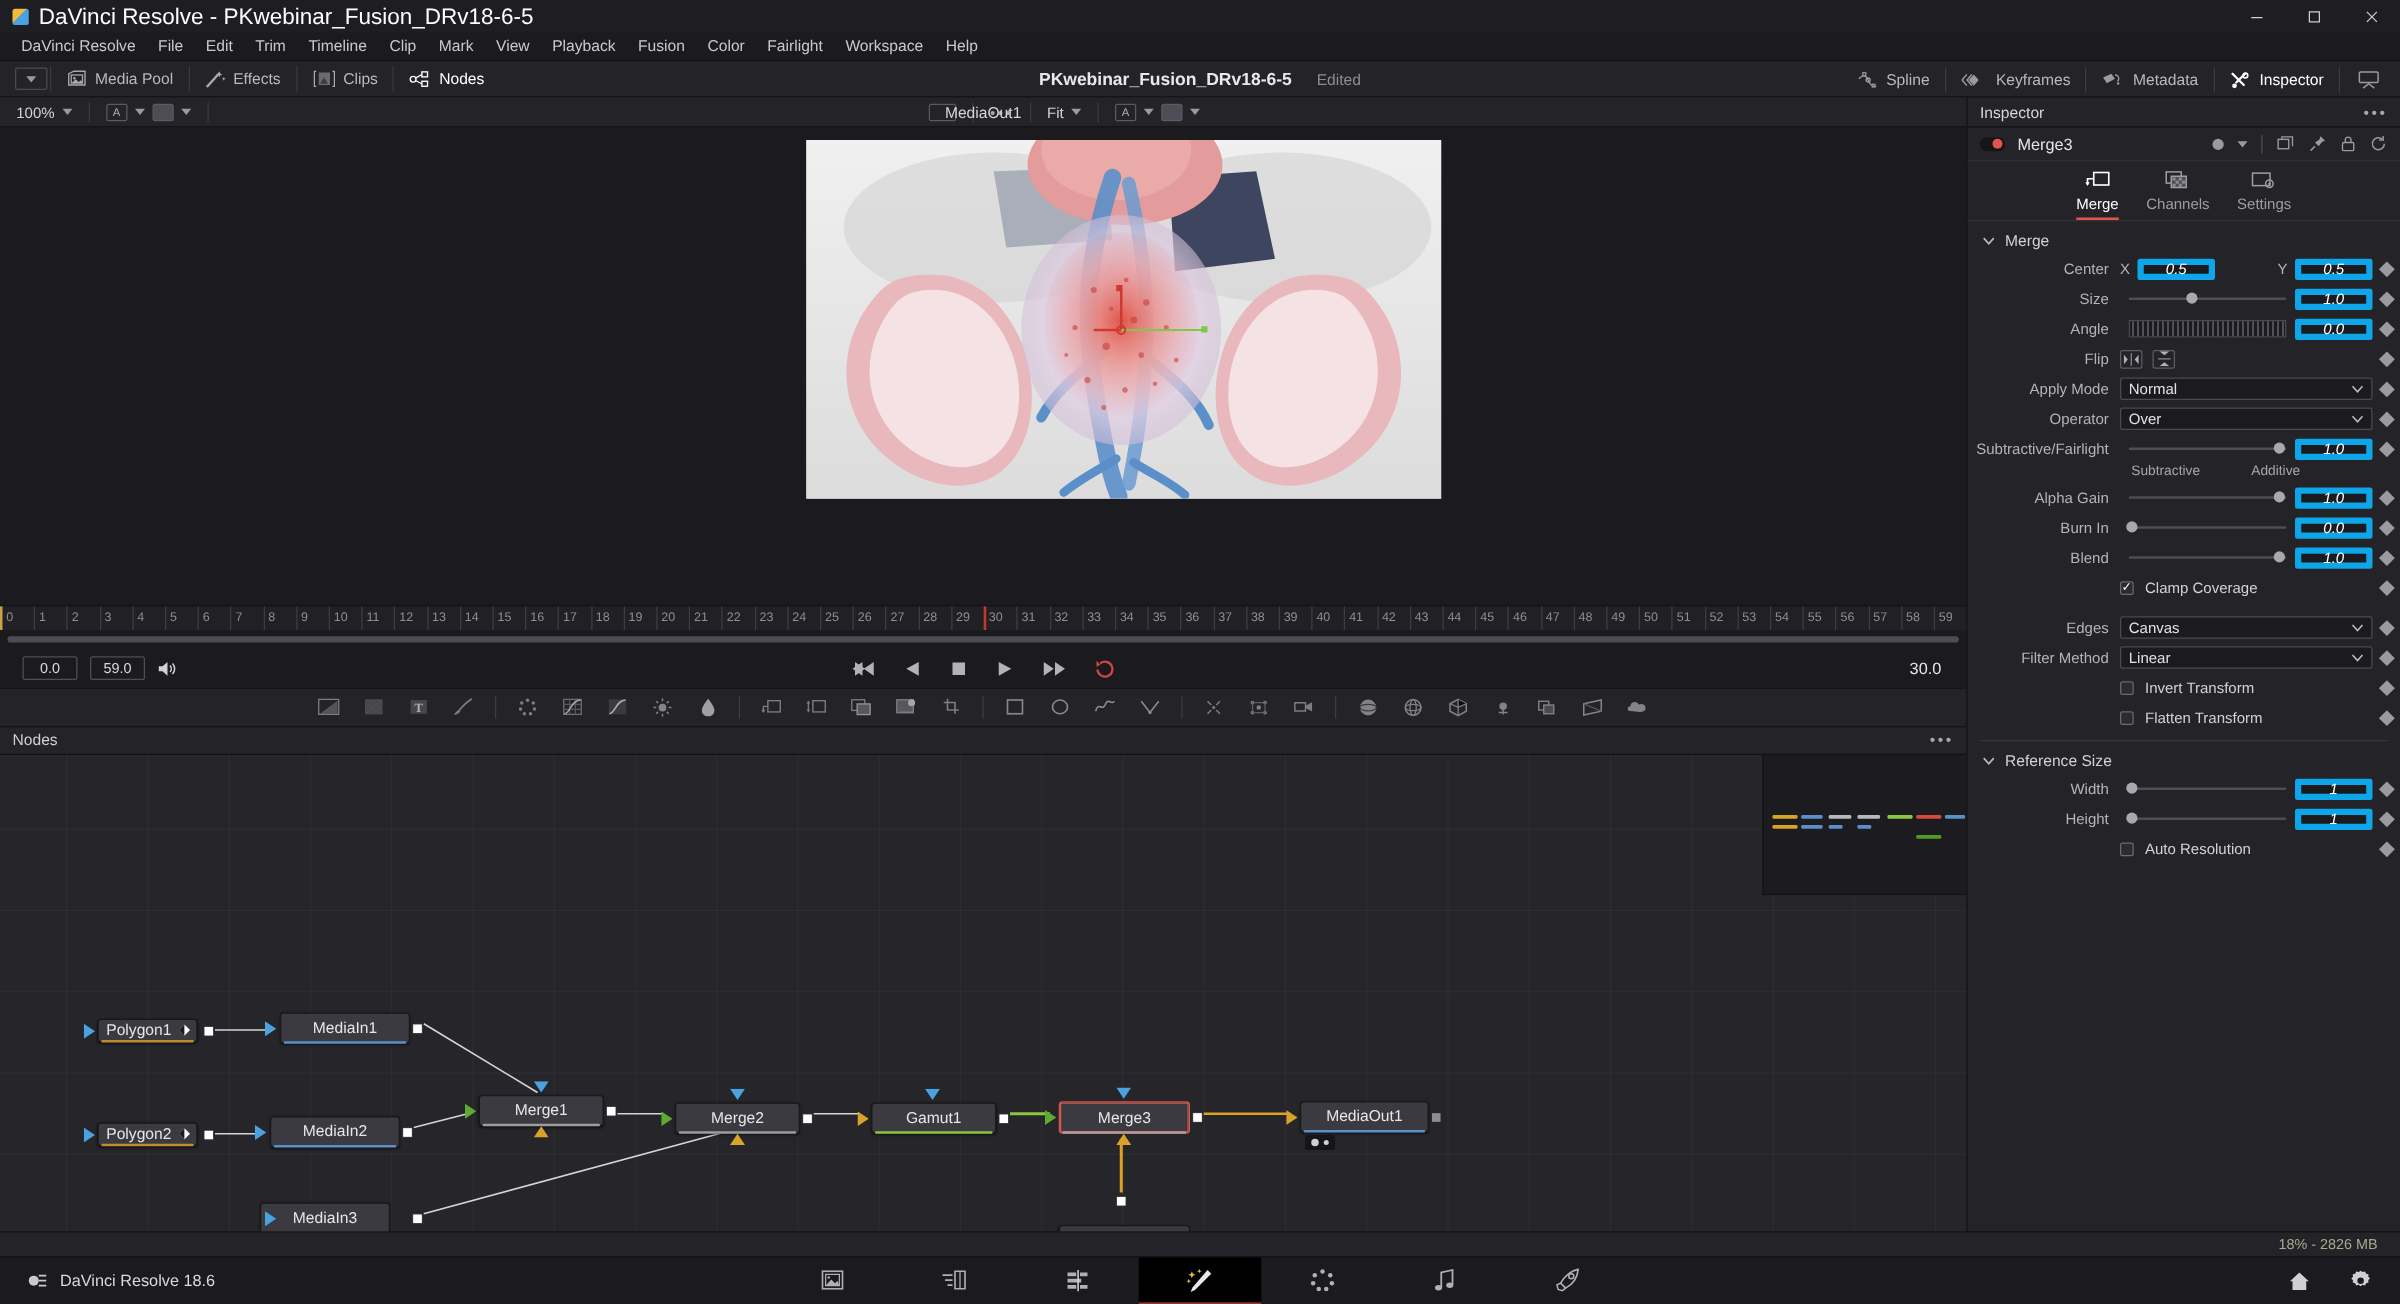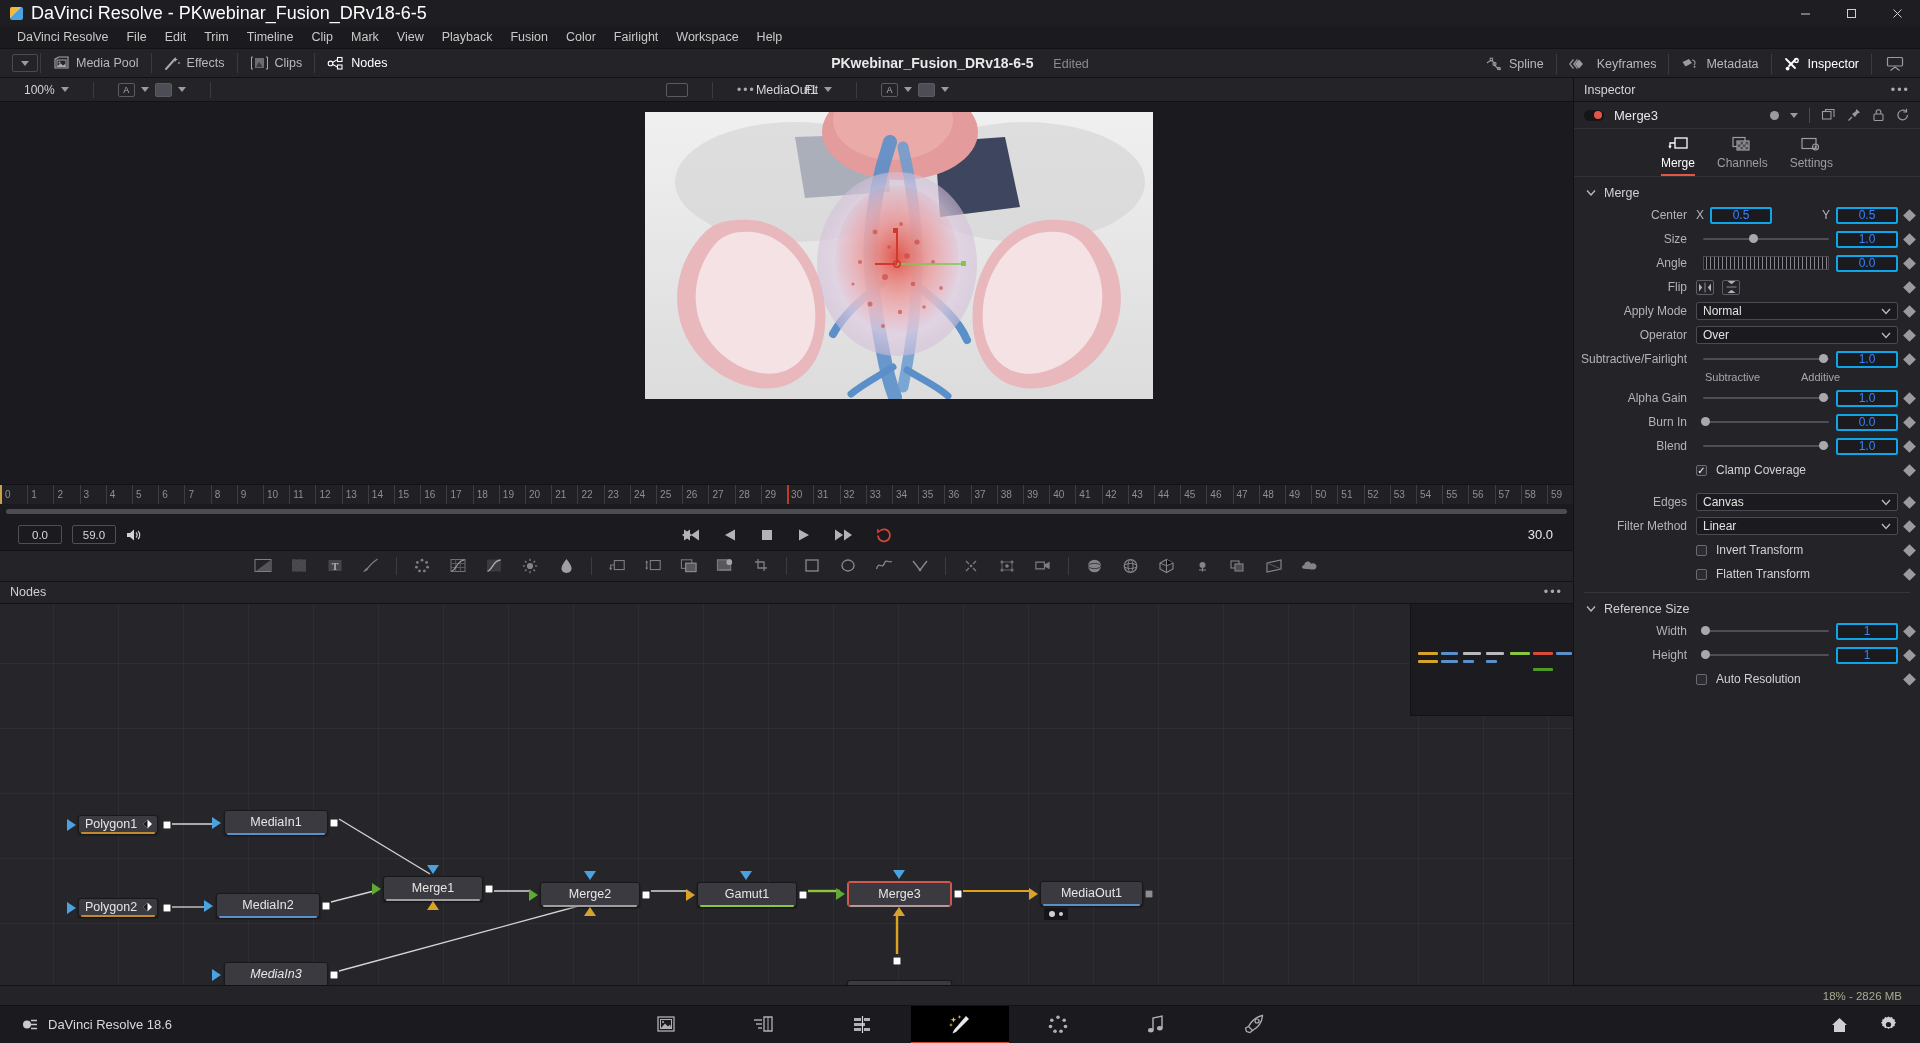--- a/index.html
+++ b/index.html
@@ -46,21 +46,21 @@
   .proj-title .edited { font-weight:normal; color:#8d8d8d; font-size:12.5px; margin-left:16px;}
   .tb-right { position:absolute; right:4px; top:0; height:30px; display:flex; align-items:center;}
 
   
   .bodysplit { flex:1 1 auto; display:flex; min-height:0; }
   .leftcol { flex:1 1 auto; display:flex; flex-direction:column; min-width:0; background:#1b1b1f;}
   .rightcol { width:347px; flex:0 0 347px; background:#232328; border-left:1px solid #121215; display:flex; flex-direction:column;}
 
   
   .viewtoolbar { height:24px; background:#232328; border-bottom:1px solid #121215; display:flex; align-items:center; flex:0 0 24px; font-size:12px; position:relative;}
-  .vt-grp { display:flex; align-items:center; height:24px; padding:0 24px; gap:6px; }
+  .vt-grp { display:flex; align-items:center; height:24px; padding:0 13px; gap:6px; }
   .vt-sep { width:1px; height:16px; background:#3a3a40; }
   .vt-btn { width:17px;height:14px;border:1px solid #5a5a60;border-radius:2px;display:inline-block;}
   .caret { width:0;height:0;border-left:4px solid transparent;border-right:4px solid transparent;border-top:5px solid #9a9a9f;}
   .vt-center { position:absolute; left:0; right:0; text-align:center; font-size:12.5px; color:#d6d6d6; pointer-events:none;}
 
   
   .viewerwrap { flex:1 1 auto; background:#1b1b1f; position:relative; min-height:0; display:flex; align-items:flex-start; justify-content:center;}
   .viewer-img { position:absolute; left:645px; top:10px; width:508px; height:287px;
      background:linear-gradient(180deg,#ececec 0%, #e3e3e3 55%, #dedede 100%); overflow:hidden; }
   .vimg-inner { position:absolute; inset:0; }
@@ -120,22 +120,22 @@
   .toggle .knob { position:absolute; right:2px; top:1.5px; width:8px;height:8px;border-radius:50%; background:#e0564a;}
   .toolname { font-size:13px; color:#e6e6e6;}
   .toolrow-right { margin-left:auto; display:flex; align-items:center; gap:11px;}
   .dot { width:9px;height:9px;border-radius:50%;background:#9a9aa0;}
   .subtabs { display:flex; justify-content:center; gap:22px; padding:7px 0 0 0; border-bottom:1px solid #303036;}
   .subtab { display:flex;flex-direction:column;align-items:center;gap:3px;padding-bottom:4px;font-size:12px;color:#9d9da3;}
   .subtab.active { color:#ffffff; border-bottom:2px solid #e0564a;}
   .sect-hdr { display:flex; align-items:center; gap:8px; padding:7px 0 5px 12px; font-size:12.5px; color:#d2d2d6;}
   .ctrl { display:flex; align-items:center; height:20px; margin-bottom:4px; padding-right:6px;}
   .clabel { width:122px; text-align:right; padding-right:9px; font-size:12px; color:#b3b3b9; flex:0 0 122px;}
-  .numfield { height:17px; background:#1b1b1f; border:2px solid #0ea5e9; border-radius:2px;
-              display:flex; align-items:center; justify-content:center; font-size:12px; color:#3b82f6;}
+  .numfield { height:17px; background:#1b1b1f; border:5px solid #0ea5e9; border-radius:2px;
+              display:flex; align-items:center; justify-content:center; font-size:12px; color:#ffffff;font-style:italic;}
   .slider { flex:1 1 auto; height:12px; position:relative; margin:0 7px;}
   .strack { position:absolute; left:0; right:0; top:5px; height:2px; background:#4e4e56; border-radius:1px;}
   .sknob { position:absolute; top:1px; width:9px;height:9px;border-radius:50%;background:#a8a8ae;}
   .kf { width:9px;height:9px;background:#9a9aa0; transform:rotate(45deg); margin-left:7px; flex:0 0 9px;}
   .dropdown { height:18px; background:#1b1b1f; border:1px solid #4a4a52; border-radius:2px; display:flex;
               align-items:center; padding:0 6px; font-size:12px; color:#e2e2e2; flex:1 1 auto; justify-content:space-between;}
   .chk { width:11px;height:11px;border:1px solid #6a6a72;background:#2b2b31;border-radius:2px;display:flex;align-items:center;justify-content:center;}
   .chk.on { background:#2b2b31; }
   .chk .mark { color:#ffffff; font-size:10px; line-height:9px; }
   .anglebox { flex:1 1 auto; height:14px; background:#1b1b1f; border:1px solid #4a4a52; margin:0 7px; overflow:hidden;
@@ -833,21 +833,21 @@
               </span>
             </div>
             <div class="node" style="left: 224px; top: 206px; width: 104px; height: 25px;">
               <span class="nlabel">MediaIn1</span>
               <span class="underline" style="background: rgb(91, 143, 201);"></span>
             </div>
             <div class="node" style="left: 216px; top: 289px; width: 104px; height: 25px;">
               <span class="nlabel">MediaIn2</span>
               <span class="underline" style="background: rgb(91, 143, 201);"></span>
             </div>
-            <div class="node" style="left: 224px; top: 358px; width: 104px; height: 25px; font-style: italic;">
+            <div class="node" style="left: 208px; top: 358px; width: 104px; height: 25px;">
               <span class="nlabel">MediaIn3</span>
               <span class="underline" style="background: rgb(91, 143, 201);"></span>
             </div>
             <div class="node" style="left: 383px; top: 272px; width: 100px; height: 25px;">
               <span class="nlabel">Merge1</span>
               <span class="underline" style="background: rgb(157, 157, 157);"></span>
             </div>
             <div class="node" style="left: 540px; top: 278px; width: 100px; height: 25px;">
               <span class="nlabel">Merge2</span>
               <span class="underline" style="background: rgb(157, 157, 157);"></span>

